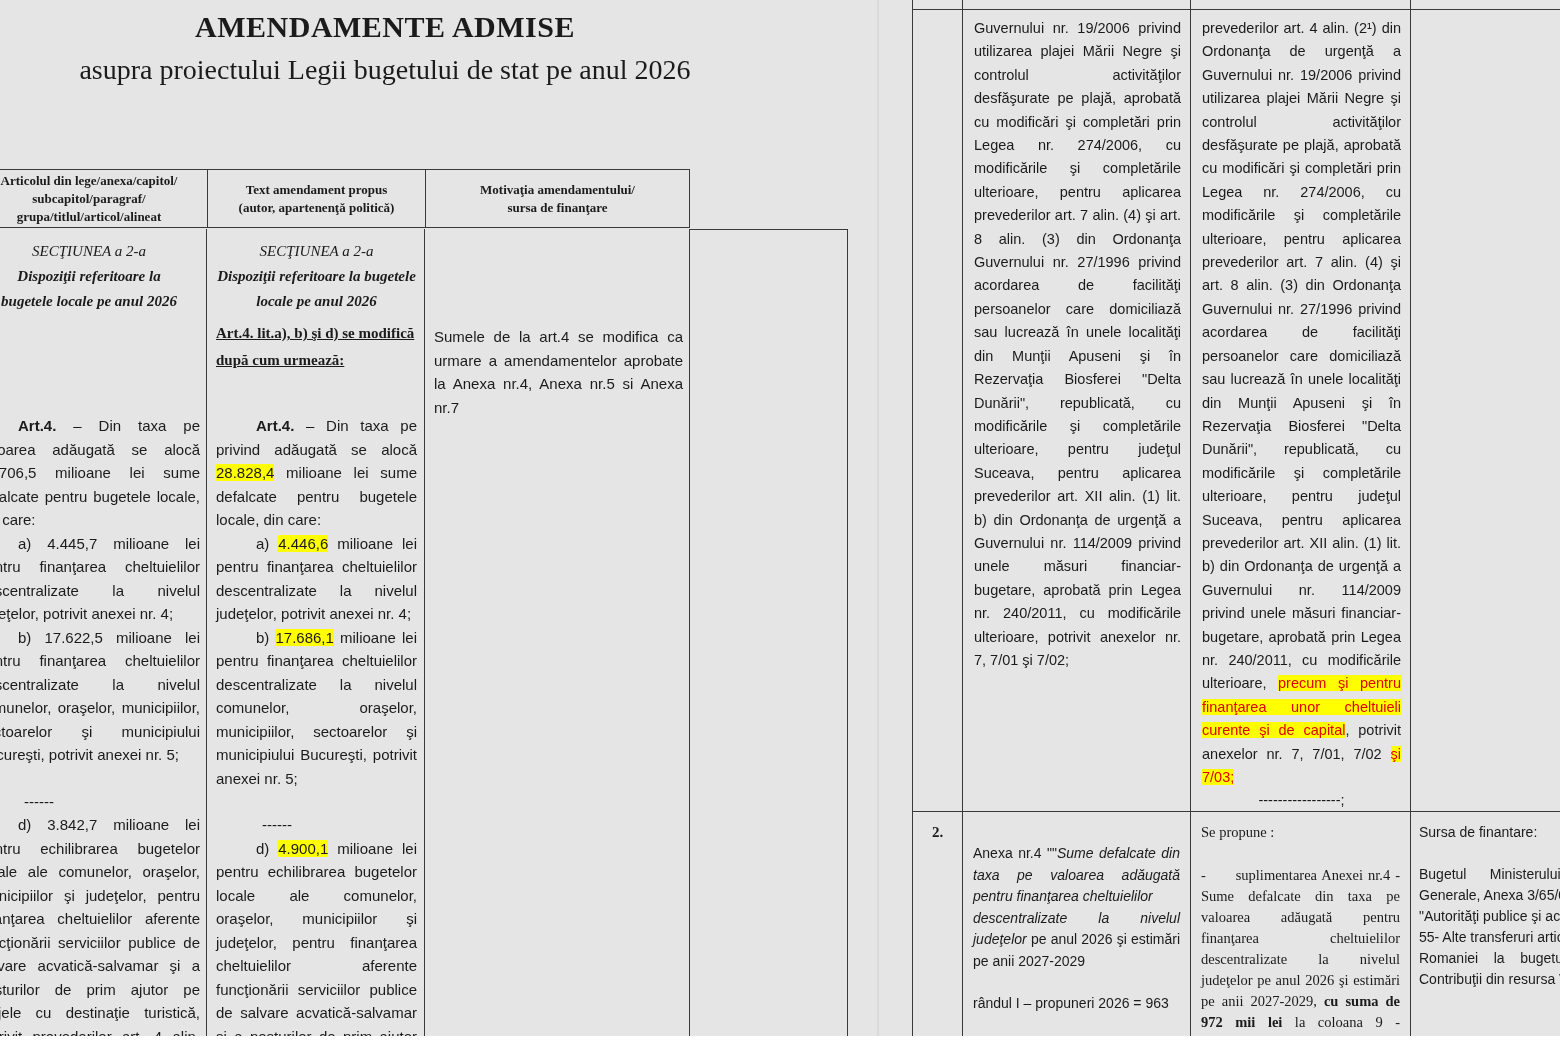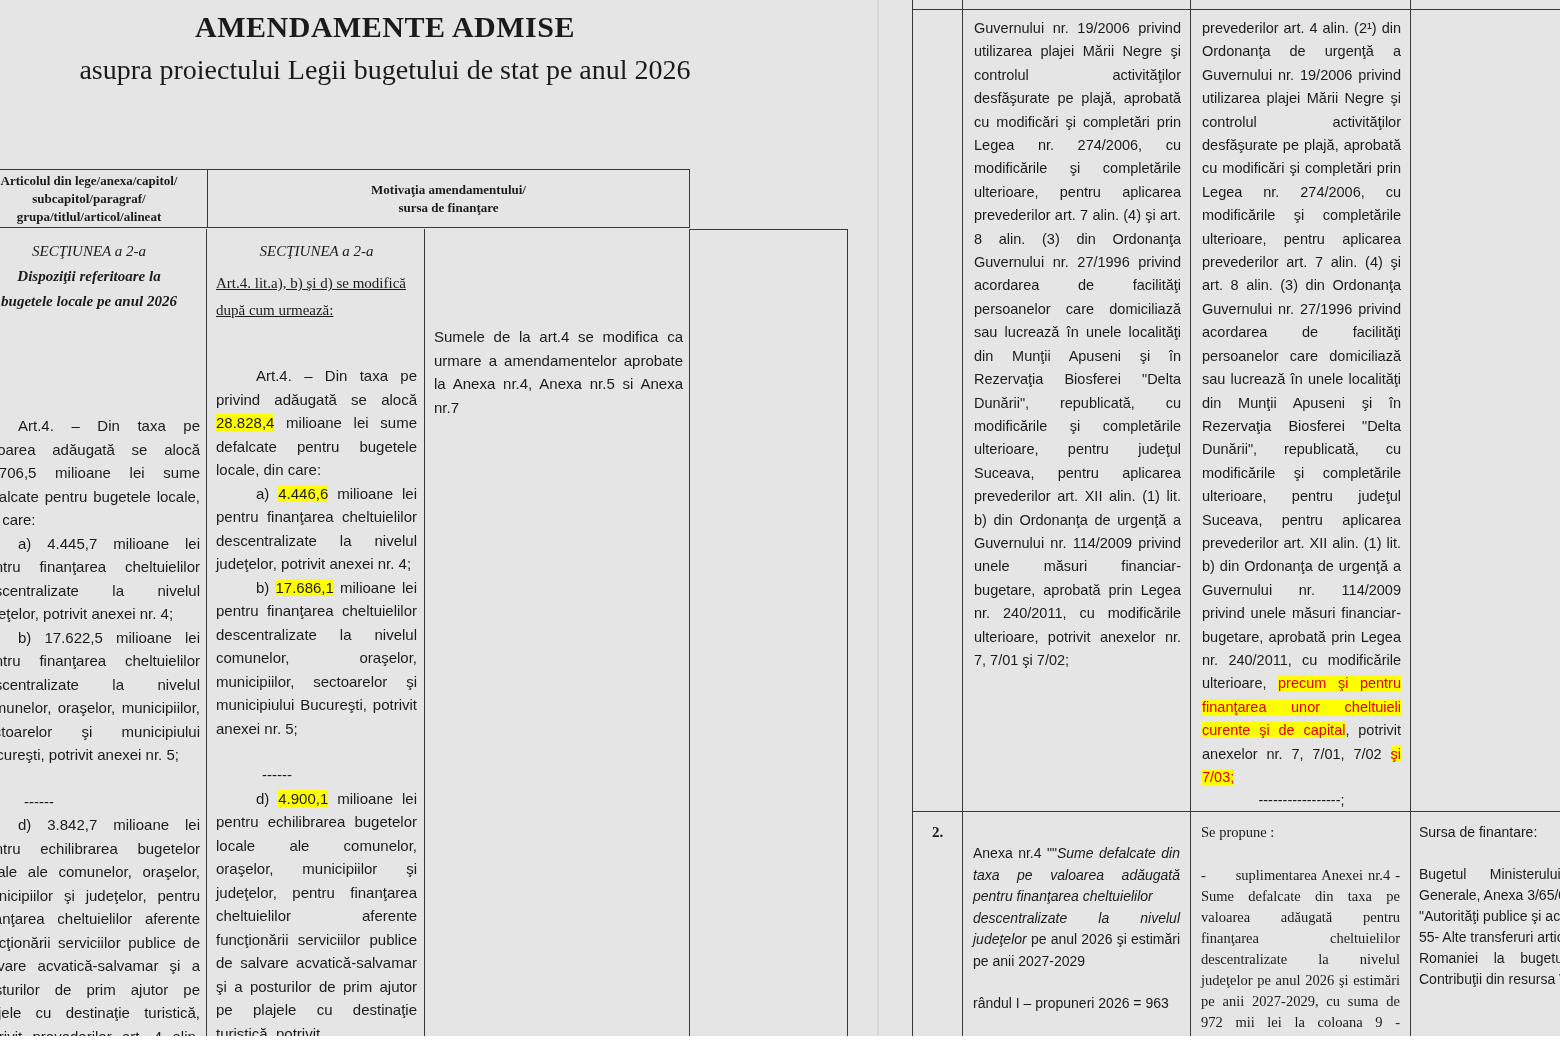--- a/index.html
+++ b/index.html
@@ -64,55 +64,59 @@
            white-space:pre-line;margin-top:21px;}
   .r2ref{margin-top:21px;}
   .r2padB{padding:10px 10px 0 10px;}
   .r2txtB{font:14.5px/21px "Liberation Serif", serif;}
   .r2body{font:14.5px/21px "Liberation Serif", serif;text-align:justify;
           white-space:pre-wrap;margin-top:22px;}
   .r2padC{padding:10px 4px 0 8px;}
   .r2txtC{font:14px/21px "Liberation Sans", sans-serif;white-space:pre-wrap;}
 
   
-  .sg-b{font-weight:normal;}
+  .sg-b{font-weight:bold;}
   .sg-i{font-style:italic;}
   .sg-u{text-decoration:underline;}
   .sg-hl{background:var(--hl);}
   .sg-red{color:var(--hlt);}
 </style>
 </head>
 <body>
 
 <div id="viewport">
 
   <div class="doc-title serif">AMENDAMENTE  ADMISE</div>
   <div class="doc-subtitle serif">asupra proiectului Legii bugetului de stat pe anul 2026</div>
 
   <div class="lhead">
     <div class="hc hc1">Articolul din lege/anexa/capitol/
 subcapitol/paragraf/
 grupa/titlul/articol/alineat</div>
+    <div class="hc hc2">Text amendament propus
+(autor, apartenenţă politică)</div>
     <div class="hc hc3">Motivaţia amendamentului/
 sursa de finanţare</div>
   </div>
 
   <div class="lbody">
     <div class="bc lc1">
       <div class="sec-h">SECŢIUNEA a 2-a</div>
       <div class="chap-h">Dispoziţii referitoare la
 bugetele locale pe anul 2026</div>
       <div class="bp mt-art1"><span class="sg-b">Art.4.</span><span> – Din taxa pe valoarea adăugată se alocă 27.706,5 milioane lei sume defalcate pentru bugetele locale, din care:</span></div>
       <div class="bp">a) 4.445,7 milioane lei pentru finanţarea cheltuielilor descentralizate la nivelul judeţelor, potrivit anexei nr. 4;</div>
       <div class="bp">b) 17.622,5 milioane lei pentru finanţarea cheltuielilor descentralizate la nivelul comunelor, oraşelor, municipiilor, sectoarelor şi municipiului Bucureşti, potrivit anexei nr. 5;</div>
       <div class="dash-p">------</div>
       <div class="bp">d) 3.842,7 milioane lei pentru echilibrarea bugetelor locale ale comunelor, oraşelor, municipiilor şi judeţelor, pentru finanţarea cheltuielilor aferente funcţionării serviciilor publice de salvare acvatică-salvamar şi a posturilor de prim ajutor pe plajele cu destinaţie turistică, potrivit prevederilor art. 4 alin. (2¹) din Ordonanţa de urgenţă a</div>
     </div>
     <div class="bc lc2">
       <div class="sec-h">SECŢIUNEA a 2-a</div>
+      <div class="chap-h">Dispoziţii referitoare la bugetele
+locale pe anul 2026</div>
       <div class="mod-h"><span class="sg-b sg-u">Art.4. lit.a), b) şi d) se modifică după cum urmează:</span></div>
       <div class="bp mt-art2"><span class="sg-b">Art.4.</span><span> – Din taxa pe privind adăugată se alocă </span><span class="sg-hl">28.828,4</span><span> milioane lei sume defalcate pentru bugetele locale, din care:</span></div>
       <div class="bp"><span>a) </span><span class="sg-hl">4.446,6</span><span> milioane lei pentru finanţarea cheltuielilor descentralizate la nivelul judeţelor, potrivit anexei nr. 4;</span></div>
       <div class="bp"><span>b) </span><span class="sg-hl">17.686,1</span><span> milioane lei pentru finanţarea cheltuielilor descentralizate la nivelul comunelor, oraşelor, municipiilor, sectoarelor şi municipiului Bucureşti, potrivit anexei nr. 5;</span></div>
       <div class="dash-p">------</div>
       <div class="bp"><span>d) </span><span class="sg-hl">4.900,1</span><span> milioane lei pentru echilibrarea bugetelor locale ale comunelor, oraşelor, municipiilor şi judeţelor, pentru finanţarea cheltuielilor aferente funcţionării serviciilor publice de salvare acvatică-salvamar şi a posturilor de prim ajutor pe plajele cu destinaţie turistică, potrivit</span></div>
     </div>
     <div class="bc lc3">
       <div class="bp-noind">Sumele de la art.4 se modifica ca urmare a amendamentelor aprobate la Anexa nr.4, Anexa nr.5 si Anexa nr.7</div>
     </div>

